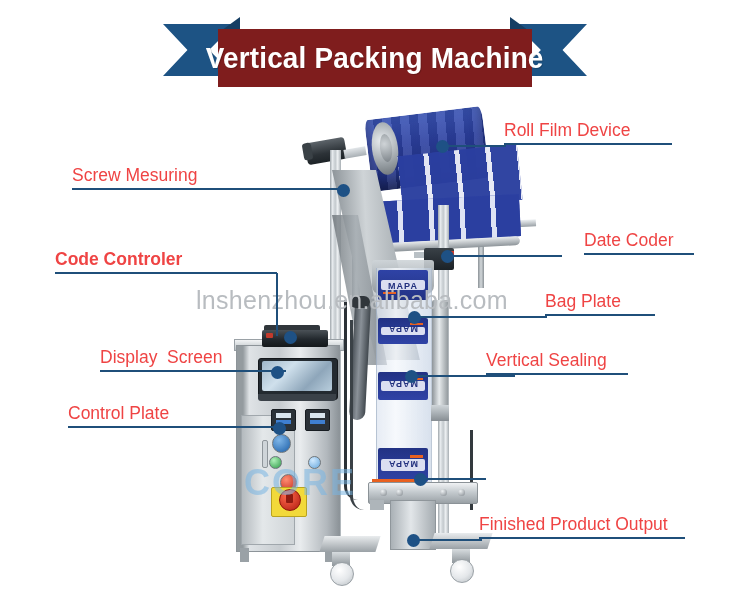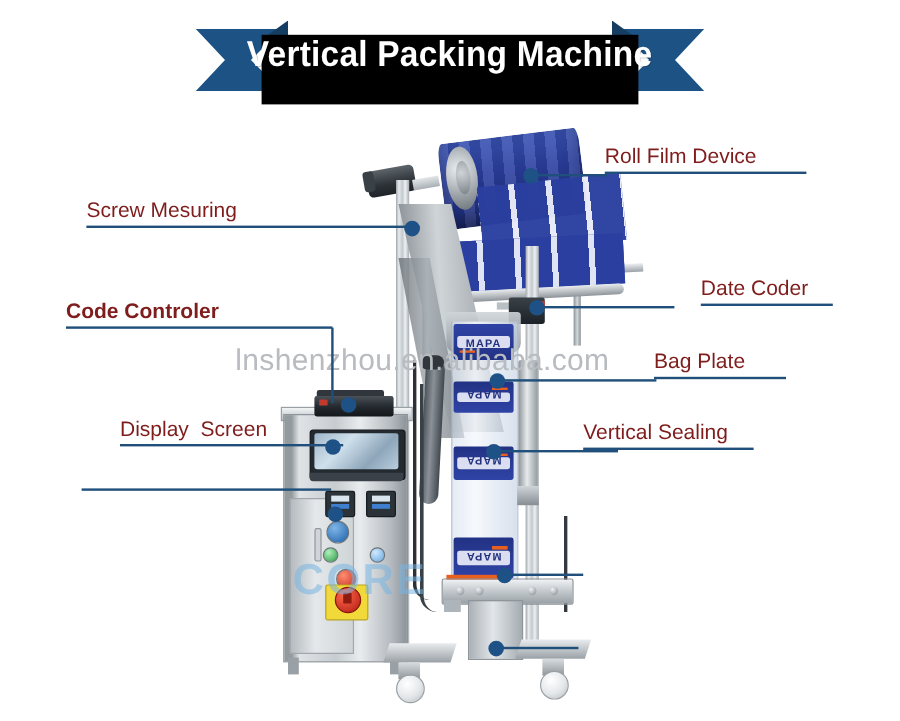--- a/index.html
+++ b/index.html
@@ -14,33 +14,33 @@
   
   .banner-wrap{position:absolute;left:163px;top:17px;width:424px;height:72px;}
   .ribbon-tail{position:absolute;top:7px;width:72px;height:52px;background:#1d5384;}
   .ribbon-tail.left{left:0;clip-path:polygon(0 0,100% 0,64% 50%,100% 100%,0 100%,34% 50%);}
   .ribbon-tail.right{right:0;clip-path:polygon(0 0,100% 0,66% 50%,100% 100%,0 100%,36% 50%);}
   .ribbon-fold{position:absolute;width:22px;height:16px;background:#163e63;}
   .ribbon-fold.l{left:55px;top:0px;clip-path:polygon(100% 0,100% 100%,0 100%);}
   .ribbon-fold.r{right:55px;top:0px;clip-path:polygon(0 0,0 100%,100% 100%);}
   .ribbon-main{
     position:absolute;left:55px;top:12px;width:314px;height:58px;
-    background:#000000;display:flex;justify-content:center;
+    background:#7f1d1d;display:flex;align-items:center;justify-content:center;
   }
   .ribbon-main .title{
     color:#ffffff;font-size:30px;font-weight:bold;letter-spacing:.2px;
     font-family:"Liberation Sans", sans-serif;
     transform:scaleX(.93);white-space:nowrap;
     text-shadow:1px 1px 0 rgba(0,0,0,.18);
   }
 
   
   .callout{position:absolute;}
   .callout .lbl{
-    font-size:17.5px;color:#7f1d1d;white-space:pre;line-height:1.1;
+    font-size:17.5px;color:#ef4444;white-space:pre;line-height:1.1;
     font-family:"Liberation Sans", sans-serif;
   }
   .callout .rule{height:2px;background:#1f4f7a;}
   .vline{position:absolute;width:2px;background:#1f4f7a;}
   .dot{position:absolute;width:13px;height:13px;border-radius:50%;background:#1e5185;}
 
   
   #machine{position:absolute;left:0;top:0;width:750px;height:601px;}
   .pc{position:absolute;}
 
@@ -348,20 +348,21 @@
   <div class="vline" style="left:276px;top:273px;height:63px;"></div>
   <div class="dot" style="left:284px;top:331px;"></div>
 
   <div class="callout" style="left:88px;top:348px;margin-left:12px;">
     <div class="lbl">Display  Screen</div>
     <div class="rule" style="width:186px;margin-top:3px;"></div>
   </div>
   <div class="dot" style="left:271px;top:366px;"></div>
 
   <div class="callout" style="left:68px;top:404px;">
+    <div class="lbl">Control Plate</div>
     <div class="rule" style="width:208px;margin-top:3px;"></div>
   </div>
   <div class="dot" style="left:273px;top:422px;"></div>
 
   <div class="callout" style="left:504px;top:121px;">
     <div class="lbl">Roll Film Device</div>
     <div class="rule" style="width:168px;margin-top:3px;"></div>
   </div>
   <div class="rule" style="position:absolute;left:442px;top:145px;width:64px;height:2px;background:#1f4f7a;"></div>
   <div class="dot" style="left:436px;top:140px;"></div>
@@ -383,16 +384,20 @@
   <div class="callout" style="left:486px;top:351px;">
     <div class="lbl">Vertical Sealing</div>
     <div class="rule" style="width:142px;margin-top:3px;"></div>
   </div>
   <div class="rule" style="position:absolute;left:411px;top:375px;width:104px;height:2px;background:#1f4f7a;"></div>
   <div class="dot" style="left:405px;top:370px;"></div>
 
   <div class="rule" style="position:absolute;left:420px;top:478px;width:66px;height:2px;background:#1f4f7a;"></div>
   <div class="dot" style="left:414px;top:473px;"></div>
 
+  <div class="callout" style="left:479px;top:515px;">
+    <div class="lbl">Finished Product Output</div>
+    <div class="rule" style="width:206px;margin-top:3px;"></div>
+  </div>
   <div class="rule" style="position:absolute;left:413px;top:539px;width:69px;height:2px;background:#1f4f7a;"></div>
   <div class="dot" style="left:407px;top:534px;"></div>
 
 </div>
 
 </body></html>

